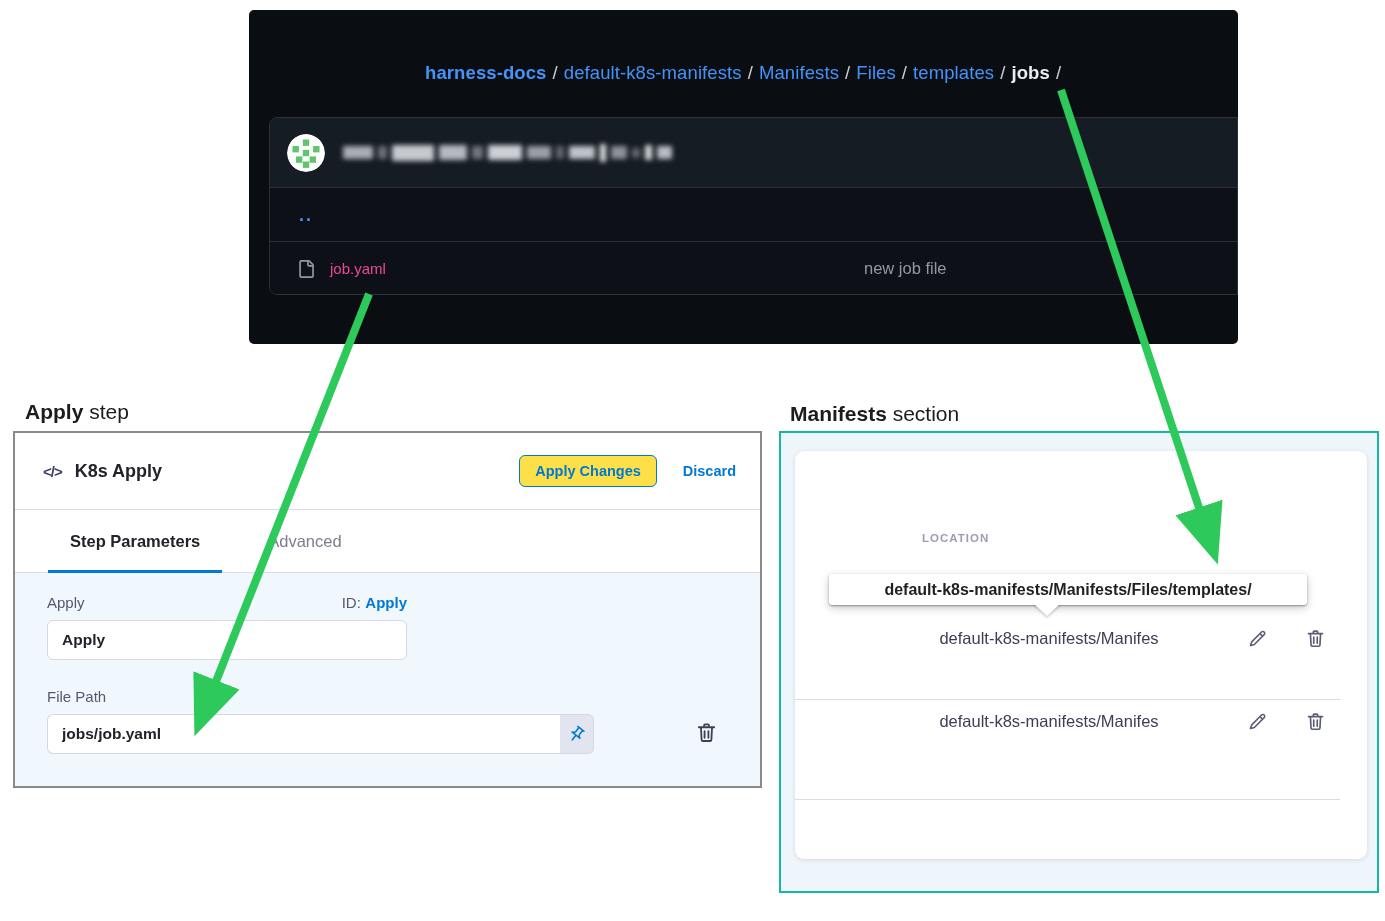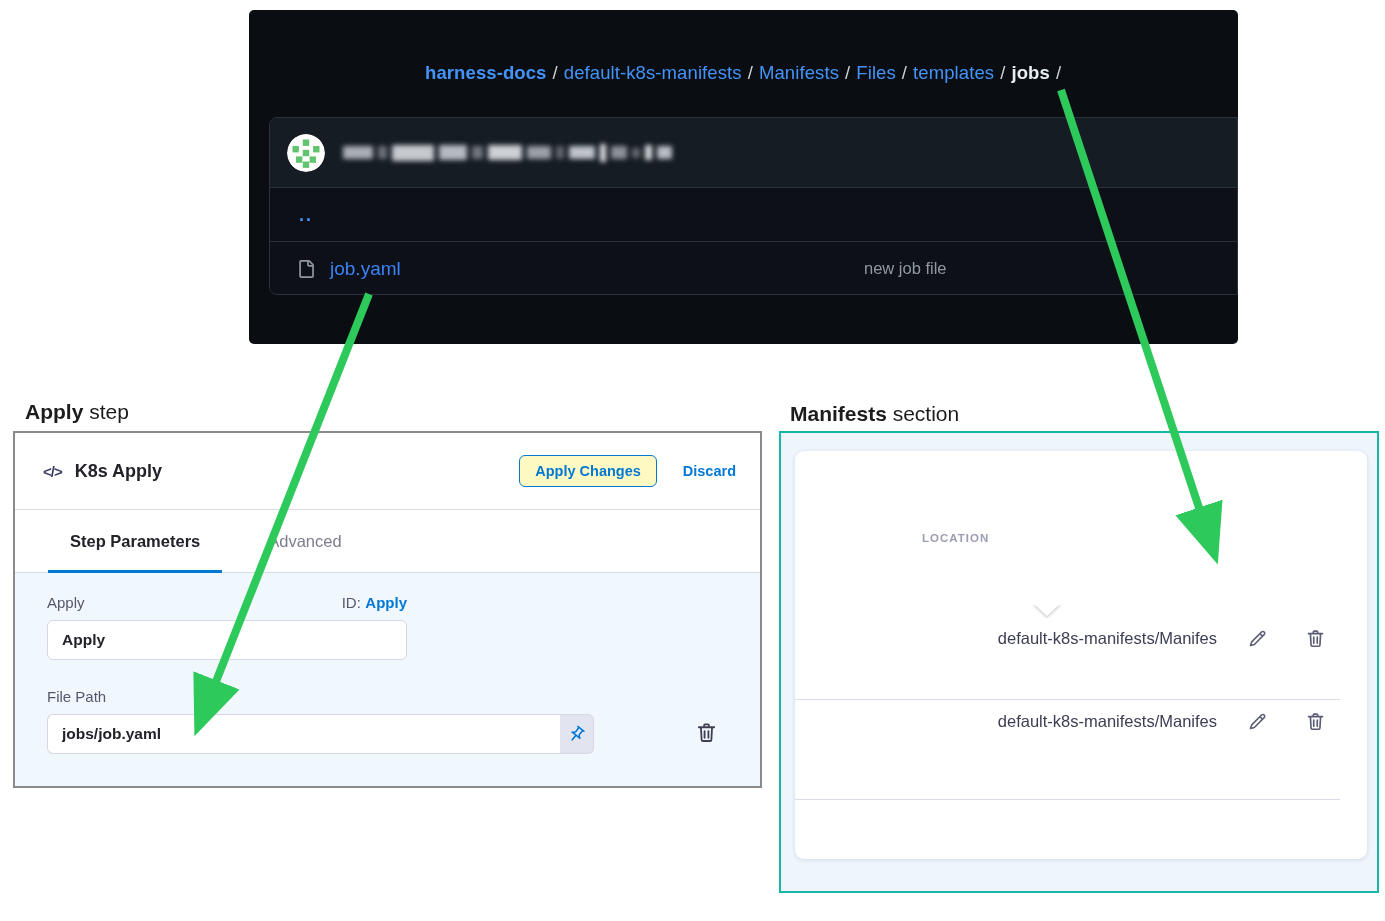--- a/index.html
+++ b/index.html
@@ -28,36 +28,36 @@
   .gh-commit-row { position:relative; height:70px; background:#151c23; border-bottom:1px solid #2a313a;
     display:flex; align-items:center; padding-left:17px; }
   .gh-avatar { width:38px; height:38px; border-radius:50%; overflow:hidden; flex:0 0 auto; }
   .blurbar { display:flex; align-items:center; gap:5px; margin-left:18px; filter:blur(2.5px); }
   .blurbar span { display:inline-block; height:13px; border-radius:1px; }
   .gh-up-row { height:54px; background:#0d1117; border-bottom:1px solid #2a313a;
     display:flex; align-items:center; padding-left:29px; }
   .gh-up-row .dots { color:#4493f8; font-size:18px; font-weight:bold; letter-spacing:2px; line-height:10px; cursor:pointer; }
   .gh-file-row { position:relative; height:53px; background:#0d1117; display:flex; align-items:center; }
   .gh-file-row .ficon { margin-left:27px; display:flex; }
-  .gh-file-row .fname { margin-left:15px; color:#3b82f6; font-size:19px; cursor:pointer; }
+  .gh-file-row .fname { margin-left:15px; color:#ec4899; font-size:15px; cursor:pointer; }
   .gh-file-row .fmsg { position:absolute; left:594px; color:#9198a1; font-size:16.5px; cursor:pointer; }
 
   
   .caption { position:absolute; font-size:21px; color:#1c1c1c; }
   .caption b { font-weight:bold; }
 
   
   .apply-panel { position:absolute; left:13px; top:431px; width:749px; height:357px;
     background:#ffffff; border:2px solid #8a8a8a; }
   .ap-header { position:absolute; left:0; top:0; width:100%; height:77px;
     display:flex; align-items:center; padding:0 20px 0 28px; border-bottom:1px solid #d8dce3; }
   .ap-code-icon { color:#3b3e66; font-weight:bold; font-size:15px; letter-spacing:-1px; }
   .ap-title { margin-left:13px; color:#22222a; font-size:18px; font-weight:bold; }
   .ap-spacer { flex:1; }
-  .btn-apply-changes { height:32px; padding:0 15px; background:#fef9c3; border:1.5px solid #0278d5;
+  .btn-apply-changes { height:32px; padding:0 15px; background:#fde047; border:1.5px solid #0278d5;
     border-radius:6px; color:#0278d5; font-size:14.5px; font-weight:bold; cursor:pointer;
     font-family:"Liberation Sans", sans-serif; }
   .link-discard { margin-left:26px; margin-right:4px; color:#0278d5; font-size:14.5px; font-weight:bold; cursor:pointer; }
   .ap-tabs { position:absolute; left:0; top:77px; width:100%; height:63px; background:#ffffff;
     border-bottom:1px solid #d9dde6; display:flex; align-items:center; padding-left:33px; }
   .ap-tab { font-size:16.5px; padding:0 22px; height:100%; display:flex; align-items:center; cursor:pointer; position:relative; }
   .ap-tab.active { color:#22222a; font-weight:bold; }
   .ap-tab.active::after { content:""; position:absolute; left:0; right:0; bottom:-1px; height:3px; background:#0278d5; }
   .ap-tab.inactive { color:#7d7e8d; margin-left:24px; }
   .ap-content { position:absolute; left:0; top:140px; width:100%; height:213px; background:#f1f8fd; }
@@ -76,21 +76,21 @@
   .ap-trash { position:absolute; left:680px; top:148px; cursor:pointer; }
 
   
   .man-panel { position:absolute; left:779px; top:431px; width:600px; height:462px;
     background:#eef5fb; border:2px solid #14b8a6; }
   .man-card { position:absolute; left:14px; top:18px; width:572px; height:408px; background:#ffffff;
     border-radius:9px; box-shadow:0 1px 4px rgba(40,60,90,0.14); }
   .man-loc-header { position:absolute; left:141px; top:99px; color:#9b9db1; font-size:11.5px;
     font-weight:bold; letter-spacing:1px; }
   .man-sep { position:absolute; left:14px; width:545px; height:0; border-top:1px solid #d9dbe8; }
-  .man-row-text { position:absolute; width:336px; text-align:right; color:#3c3e54; font-size:16.5px;
+  .man-row-text { position:absolute; width:336px; text-align:center; color:#3c3e54; font-size:16.5px;
     white-space:nowrap; overflow:hidden; cursor:default; }
   .man-icon { position:absolute; cursor:pointer; display:flex; }
   .tooltip { position:absolute; left:48px; top:141px; width:478px; height:31px; background:#ffffff;
     border-radius:3px; box-shadow:0 1px 2px rgba(0,0,0,0.35), 0 3px 9px rgba(0,0,0,0.22);
     display:flex; align-items:center; justify-content:center;
     color:#1f2023; font-size:16px; font-weight:bold; white-space:nowrap; z-index:5; }
   .tooltip-caret { position:absolute; left:252px; top:170px; width:0; height:0; z-index:6;
     border-left:14px solid transparent; border-right:14px solid transparent; border-top:13px solid #ffffff;
     filter:drop-shadow(0 2px 1px rgba(0,0,0,0.18)); }
 
@@ -259,20 +259,21 @@
         <svg width="21" height="21" viewBox="0 0 24 24" fill="none" stroke="#5b5d75" stroke-width="1.9">
           <path d="M4 6.5h16" stroke-linecap="round"></path>
           <path d="M9.5 6V4.6c0-.6.5-1.1 1.1-1.1h2.8c.6 0 1.1.5 1.1 1.1V6"></path>
           <path d="M6.2 6.5l.7 13c0 .8.7 1.4 1.5 1.4h7.2c.8 0 1.5-.6 1.5-1.4l.7-13"></path>
           <path d="M10 10.5v7M14 10.5v7" stroke-linecap="round"></path>
         </svg>
       </span>
     </span>
     <div class="man-sep" style="top:366px;"></div>
 
+    <div class="tooltip">default-k8s-manifests/Manifests/Files/templates/</div>
     <div class="tooltip-caret"></div>
   </div>
 
   <svg class="arrows" width="1385" height="921" viewBox="0 0 1385 921">
     <defs>
       <marker id="ah" markerWidth="7.5" markerHeight="6.2" refX="5.6" refY="3.1" orient="auto">
         <path d="M0,0 L7.5,3.1 L0,6.2 Z" fill="#2ec95b"></path>
       </marker>
     </defs>
     <line x1="369" y1="294" x2="200" y2="722" stroke="#2ec95b" stroke-width="8" marker-end="url(#ah)"></line>

